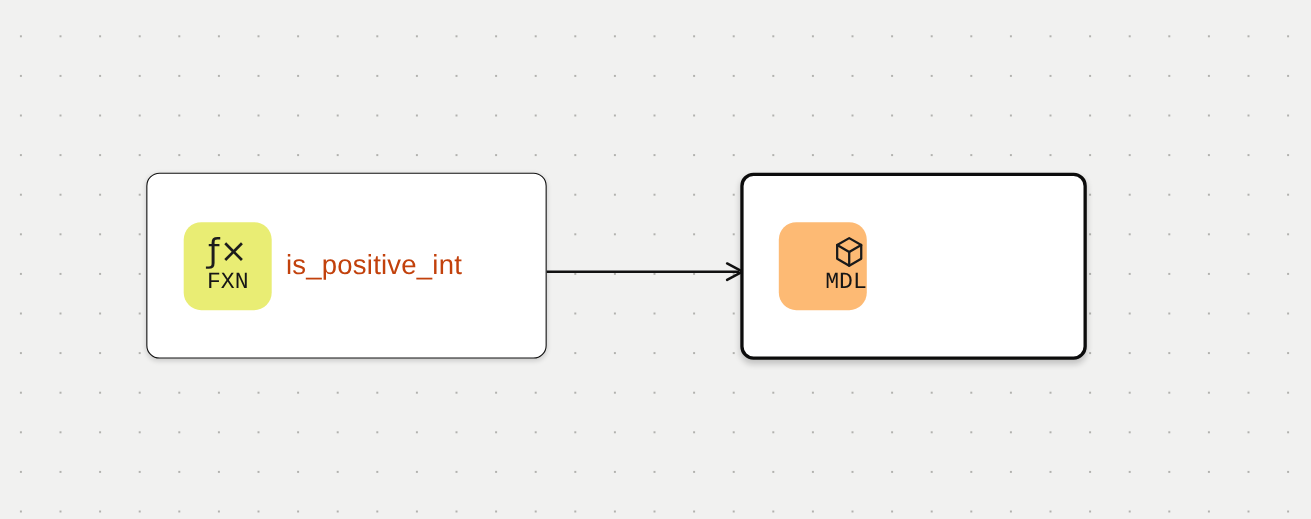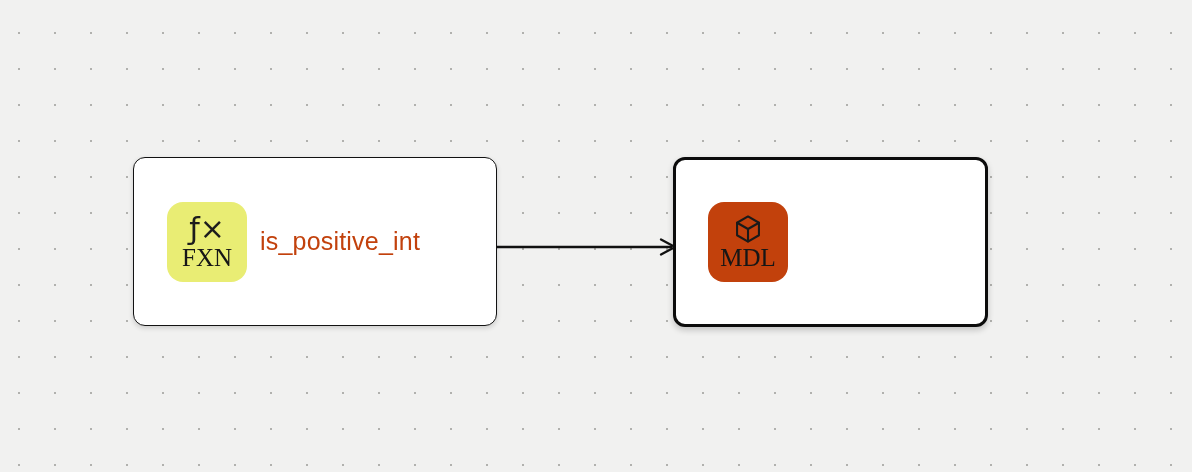--- a/index.html
+++ b/index.html
@@ -54,22 +54,22 @@
     flex: 0 0 auto;
   }
   .badge .glyph {
     font-size: 30px;
     line-height: 32px;
     color: #1c1c1c;
     font-family: "DejaVu Sans", sans-serif;
   }
   .badge .cube svg { display: block; }
   .badge .type {
-    font-family: Liberation Serif, serif;
-    font-size: 25px;
+    font-family: Liberation Mono, monospace;
+    font-size: 21px;
     line-height: 26px;
     letter-spacing: 0px;
     color: #161616;
   }
   .node-label {
     font-size: 25px;
     letter-spacing: 0.2px;
     color: #c2410c;
     margin-left: 13px;
     white-space: nowrap;
@@ -89,21 +89,21 @@
 
   <div class="node node-fxn">
     <div class="badge" style="background-color: rgb(233, 237, 116);">
       <span class="glyph">ƒ×</span>
       <span class="type">FXN</span>
     </div>
     <span class="node-label">is_positive_int</span>
   </div>
 
   <div class="node node-mdl">
-    <div class="badge" style="background-color: #c2410c;">
+    <div class="badge" style="background-color: #fdba74; align-items: flex-end;">
       <span class="cube">
         <svg width="32" height="32" viewBox="0 0 24 24" fill="none" stroke="#1a1a1a" stroke-width="1.55" stroke-linejoin="round" stroke-linecap="round">
           <path d="M12 2.6 L20.2 7.3 L20.2 16.7 L12 21.4 L3.8 16.7 L3.8 7.3 Z"></path>
           <path d="M20.2 7.3 L12 12 L3.8 7.3"></path>
           <path d="M12 12 L12 21.4"></path>
         </svg>
       </span>
       <span class="type">MDL</span>
     </div>
   </div>

